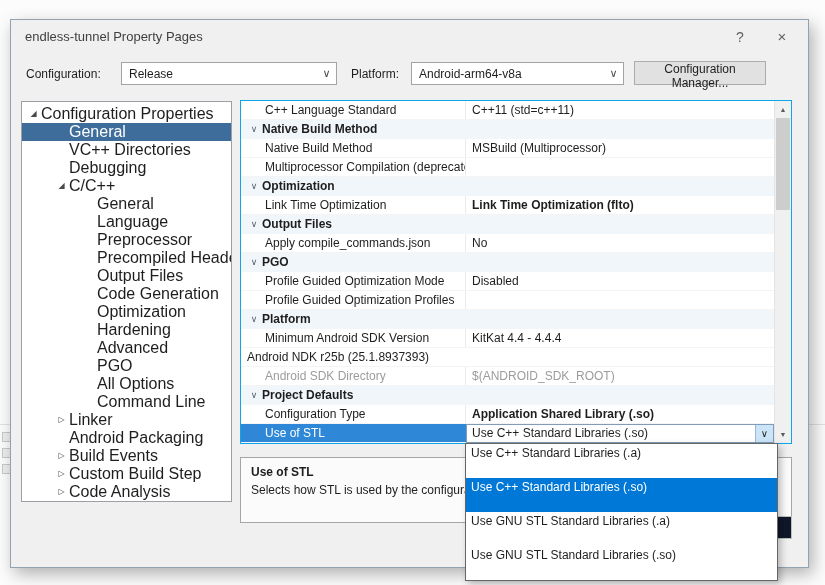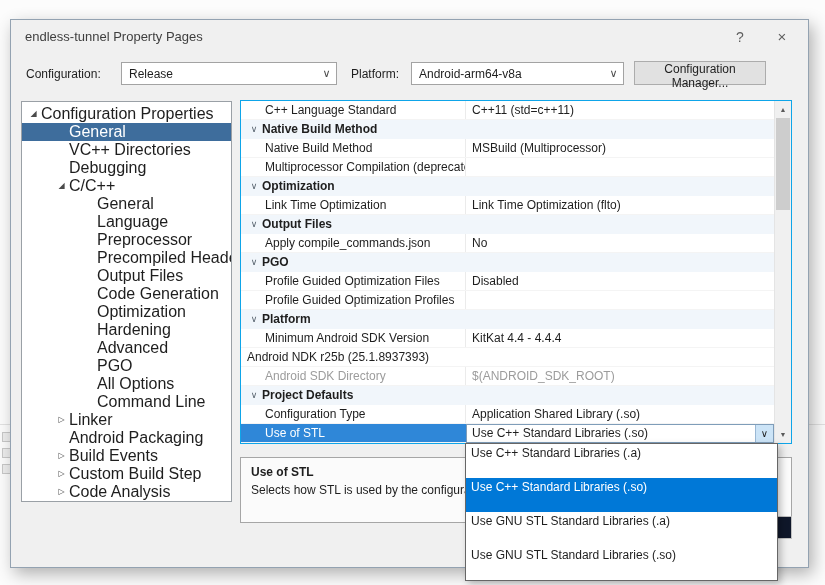--- a/index.html
+++ b/index.html
@@ -46,21 +46,21 @@
   
   .grid{position:absolute;left:229px;top:80px;width:552px;height:344px;background:#fff;border:1px solid #0ea5e9;overflow:hidden}
   .grid-rows{position:absolute;left:0;top:0}
   .grow{height:19px;line-height:19px;display:flex;width:533px;white-space:nowrap}
   .ggroup{background:var(--group-row-bg,#f1f6fb);font-weight:bold}
   .gexp{width:16px;margin-left:5px;text-align:center;font-size:9px;color:#55606b;font-weight:normal;flex:none}
   .glab{font-size:12px}
   .gprop{border-bottom:1px solid #f4f4f4}
   .pname{width:225px;padding-left:24px;border-right:1px solid #ebebeb;overflow:hidden;flex:none}
   .pvalue{flex:1;padding-left:6px;overflow:hidden}
-  .vbold{font-weight:normal}
+  .vbold{font-weight:bold}
   .gmut .pname,.gmut .pvalue{color:var(--muted-text,#9c9c9c)}
   .gsel .pname{background:var(--grid-row-selection,#2f87d8);color:#fff;border-right-color:var(--grid-row-selection,#2f87d8)}
   .combo-cell{display:flex;padding:0;background:#fff;border:1px solid #7f9db9;height:19px;line-height:17px}
   .combo-text{flex:1;padding-left:5px;overflow:hidden}
   .combo-btn{width:18px;text-align:center;background:#cce4f7;border-left:1px solid #9ab8d4;color:#1e1e1e;font-size:10px;flex:none;cursor:pointer}
 
   
   .scrollbar{position:absolute;right:0;top:0;width:17px;height:342px;background:#f0f0f0;border-left:1px solid #e4e4e4}
   .sb-arrow{position:absolute;left:0;width:16px;height:17px;line-height:17px;text-align:center;font-size:7px;color:#5a5a5a;cursor:pointer}
   .sb-up{top:0}
@@ -232,21 +232,21 @@
         </div>
         <div class="grow gprop">
           <span class="pname">Apply compile_commands.json</span>
           <span class="pvalue">No</span>
         </div>
         <div class="grow ggroup">
           <span class="gexp">∨</span>
           <span class="glab">PGO</span>
         </div>
         <div class="grow gprop">
-          <span class="pname">Profile Guided Optimization Files</span>
+          <span class="pname">Profile Guided Optimization Mode</span>
           <span class="pvalue">Disabled</span>
         </div>
         <div class="grow gprop">
           <span class="pname">Profile Guided Optimization Profiles</span>
           <span class="pvalue"></span>
         </div>
         <div class="grow ggroup">
           <span class="gexp">∨</span>
           <span class="glab">Platform</span>
         </div>

